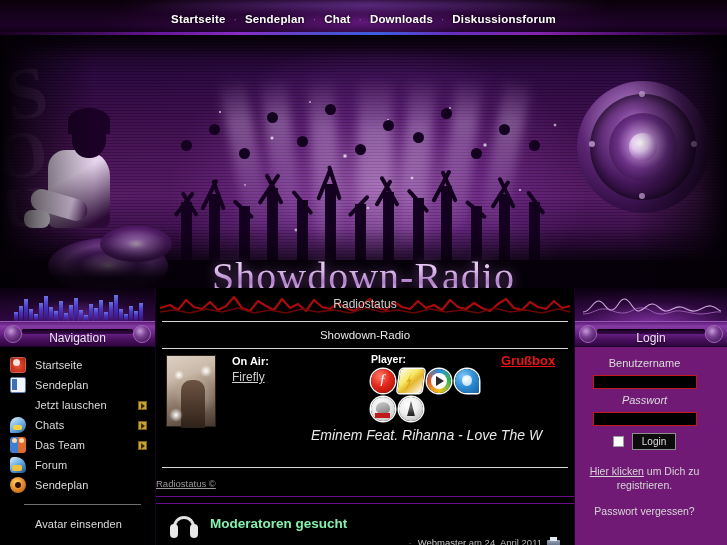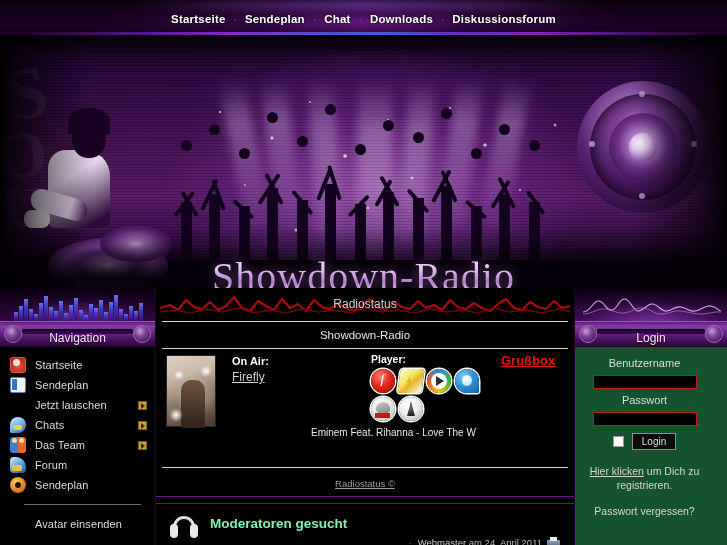--- a/index.html
+++ b/index.html
@@ -142,21 +142,21 @@
     text-shadow: 0 0 10px rgba(200,140,230,.0);
     filter: drop-shadow(0 0 6px rgba(190,120,225,.55));
   }
 
   
   #body { position:absolute; left:0; top:288px; width:727px; height:257px; }
 
   .col-left  { position:absolute; left:0;   top:0; width:155px; height:257px; background:#000; }
   .col-mid   { position:absolute; left:155px; top:0; width:420px; height:257px; background:#000;
                border-left:1px solid #1b0024; border-right:1px solid #1b0024; }
-  .col-right { position:absolute; left:575px; top:0; width:152px; height:257px; background:#14532d; }
+  .col-right { position:absolute; left:575px; top:0; width:152px; height:257px; background:#701a75; }
 
   
   .eqbox { position:relative; width:100%; height:33px; overflow:hidden; background:#0a0010; }
   .eq-l {
     background:
       radial-gradient(ellipse 110px 30px at 78px 30px, rgba(150,60,190,.55) 0%, rgba(60,10,85,.2) 60%, rgba(0,0,0,0) 100%),
       linear-gradient(180deg,#0a0010 0%, #1e0529 60%, #2b073a 100%);
   }
   .eq-bars { position:absolute; left:14px; bottom:0; width:132px; height:28px; display:flex; align-items:flex-end; gap:1px; }
   .eq-bars i { display:block; width:4px; background: linear-gradient(180deg,#6f7ef5 0%, #4a3bd0 40%, #3a1070 100%); opacity:.92; }
@@ -236,21 +236,21 @@
                 background: radial-gradient(circle, #fff 0%, rgba(255,255,255,0) 70%); }
   .cover .sp2 { position:absolute; left:33px; top:9px; width:12px; height:12px;
                 background: radial-gradient(circle, #fff 0%, rgba(255,255,255,0) 70%); }
   .cover .sp3 { position:absolute; left:2px; top:52px; width:14px; height:14px;
                 background: radial-gradient(circle, #fff 0%, rgba(255,255,255,0) 70%); }
 
   .lbl-bold { color:#fff; font-weight:bold; font-size:11px; }
   .on-air { position:absolute; left:76px; top:6px; }
   .on-air a { display:block; margin-top:3px; color:#cfcfcf; font-size:12px; text-decoration:underline; }
   .akt { position:absolute; left:76px; top:58px; }
-  .track { position:absolute; left:155px; top:78px; color:#e8e8e8; font-size:10px; white-space:nowrap; }
+  .track { position:absolute; left:155px; top:78px; color:#e8e8e8; font-size:14px; white-space:nowrap;font-style:italic; }
 
   .player-col { position:absolute; left:215px; top:4px; width:120px; }
   .player-col .plbl { color:#fff; font-weight:bold; font-size:10.5px; margin-bottom:4px; }
   .pl-icons { display:flex; flex-wrap:wrap; gap:4px; width:116px; }
   .picon { width:24px; height:24px; border-radius:50%; position:relative; cursor:pointer;
            box-shadow: 0 0 0 1.5px #fff, 0 1px 2px rgba(0,0,0,.9); }
   .pi-flash { background: radial-gradient(circle at 38% 30%, #ff7c6a 0%, #e4271b 45%, #9c0b05 100%); }
   .pi-flash:after{ content:"ƒ"; position:absolute; left:8px; top:2px; color:#fff; font-family:"Liberation Serif",serif; font-size:15px; font-style:italic;}
   .pi-winamp { background: linear-gradient(135deg,#fdfbe8 0%, #f7e96a 38%, #e5b52a 58%, #fff 100%);
                border-radius:3px; transform: skewX(-8deg); }
@@ -266,21 +266,21 @@
   .pi-itunes:after{ content:""; position:absolute; left:5px; top:5px; width:14px; height:12px; border-radius:50% 50% 40% 40%;
                   background: linear-gradient(160deg,#cfcfcf,#7d7d7d); }
   .pi-itunes .tag { position:absolute; left:4px; bottom:3px; width:15px; height:5px; background:#c01a1a; z-index:3; }
   .pi-vlc  { background: radial-gradient(circle at 40% 32%, #ffffff 0%, #eeeeee 45%, #aaaaaa 100%); }
   .pi-vlc:after{ content:""; position:absolute; left:5px; top:4px; width:14px; height:15px;
                   background: radial-gradient(circle at 45% 40%, #6f6f6f 0%, #2f2f2f 55%, #111 100%);
                   clip-path: polygon(50% 0, 78% 100%, 22% 100%); }
 
   .grussbox { position:absolute; left:345px; top:4px; color:#e81414; font-weight:bold; font-size:13px; }
 
-  .rs-copy { text-align:center; padding-top:5px; }
+  .rs-copy { text-align:left; padding-top:5px; }
   .rs-copy a { color:#9a9a9a; font-size:9.5px; text-decoration:underline; }
   .hr-p { height:1px; background:#6a0d8c; margin:5px 0 0 0; }
   .hr-p2{ height:1px; background:#6a0d8c; margin:6px 0 0 0; }
 
   .post { position:relative; padding:12px 10px 0 10px; }
   .hp { position:absolute; left:14px; top:12px; width:28px; height:24px; }
   .hp-band { position:absolute; left:3px; top:0; width:22px; height:11px; border:3px solid #e2e2e2;
              border-bottom:none; border-radius:11px 11px 0 0; }
   .hp-cupL { position:absolute; left:0px; top:8px; width:8px; height:14px; border-radius:4px; background:#e9e9e9; }
   .hp-cupR { position:absolute; right:0px; top:8px; width:8px; height:14px; border-radius:4px; background:#e9e9e9; }
@@ -596,21 +596,21 @@
       <div class="barhdr">
         <div class="knob l"></div>
         <div class="slot"></div>
         <div class="knob r"></div>
         <div class="ttl">Login</div>
       </div>
 
       <div class="loginbody">
         <div class="lbl">Benutzername</div>
         <input class="tinput" type="text" value="" style="">
-        <div class="lbl" style="margin-top:4px;">Passwort</div>
+        <div class="lbl" style="margin-top:4px;font-style:italic;">Passwort</div>
         <input class="tinput" type="password" value="" style="">
         <div class="lrow">
           <span class="cbx"></span>
           <button class="loginbtn">Login</button>
         </div>
 
         <div class="rtext">
           <div><a href="#">Hier klicken</a><span> um Dich zu</span></div>
           <div>registrieren.</div>
         </div>

